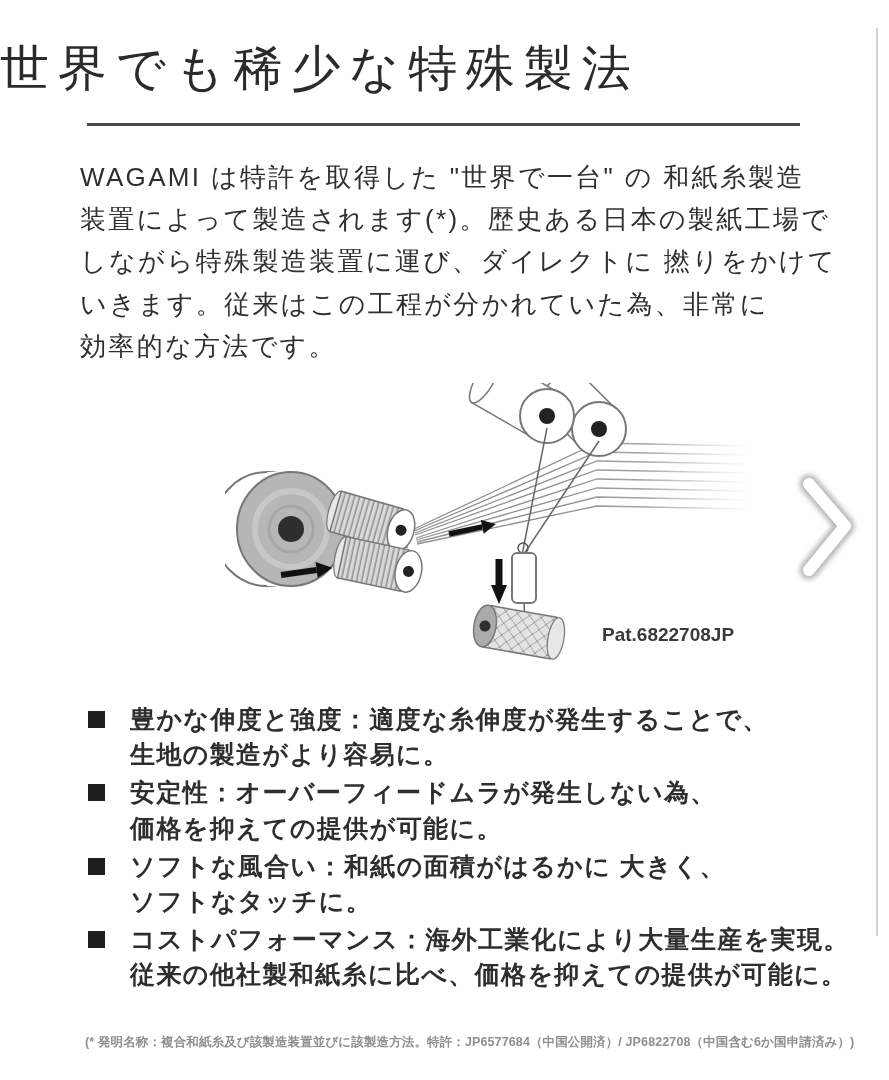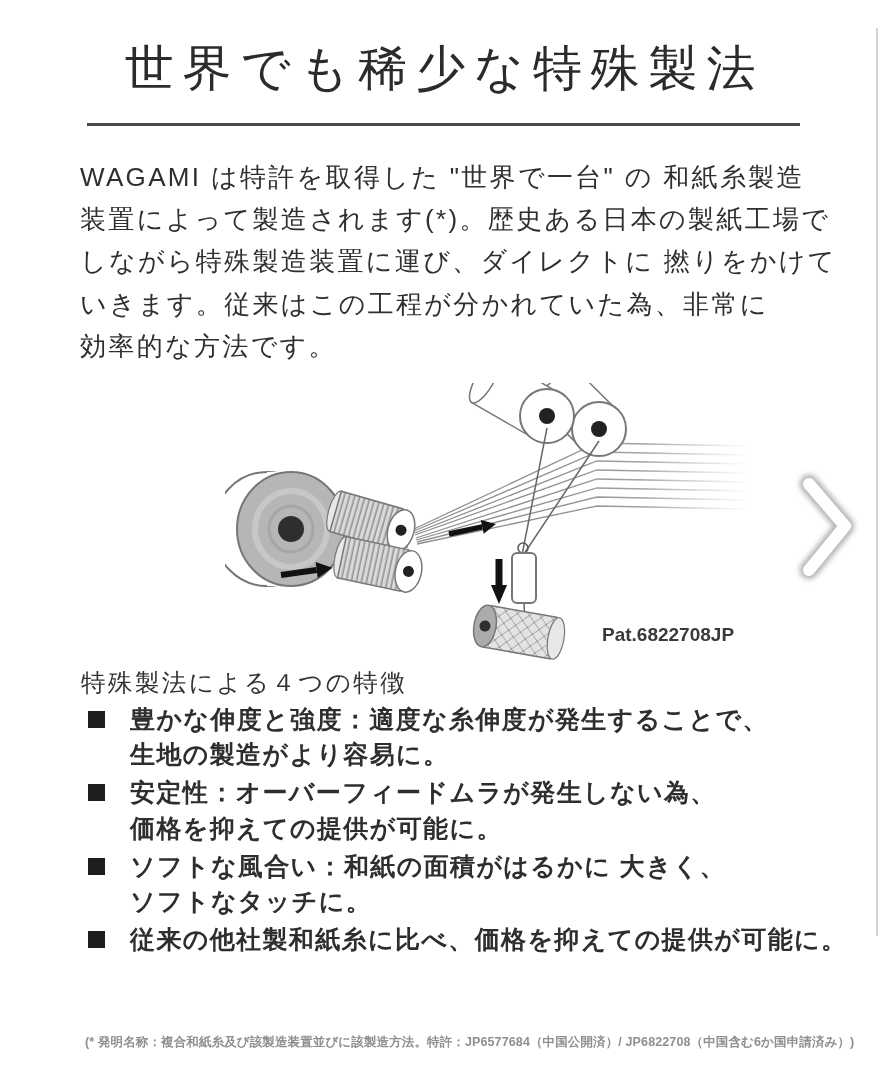--- a/index.html
+++ b/index.html
@@ -6,21 +6,21 @@
   .page{
     position:relative;
     width:889px;height:1080px;
     background:#ffffff;
     overflow:hidden;
     font-family:"Liberation Sans","DejaVu Sans",sans-serif;
     color:#2f2f2f;
   }
   .title{
     position:absolute;left:0;top:36px;width:889px;
-    text-align:center;
+    text-align:left;
     font-size:49px;font-weight:500;color:#2b2b2b;
     letter-spacing:0.18em;
   }
   .title-rule{
     position:absolute;left:87px;top:123px;width:713px;height:3px;
     background:#4a4a4a;
   }
   .intro{position:absolute;left:80px;top:156px;width:800px;}
   .intro-line{
     height:42.4px;display:flex;align-items:center;
@@ -169,21 +169,20 @@
     <g transform="translate(260,243) rotate(10)">
       <rect x="0" y="-21" width="72" height="42" rx="3" fill="url(#diam)" stroke="#777777" stroke-width="1.5"></rect>
       <ellipse cx="72" cy="0" rx="8" ry="21" fill="#e7e7e7" stroke="#777777" stroke-width="1.2"></ellipse>
       <ellipse cx="0" cy="0" rx="11" ry="21" fill="#ababab" stroke="#777777" stroke-width="1.5"></ellipse>
       <circle cx="0" cy="0" r="5.5" fill="#2e2e2e"></circle>
     </g>
 
     <text x="377" y="258" font-size="19" font-weight="600" fill="#3a3a3a" font-family="Liberation Sans, DejaVu Sans, sans-serif">Pat.6822708JP</text>
   </svg>
 
-  <div class="features-heading">特殊製法による４つの特徴</div>
 
   <div class="features">
     <div class="feature-item">
       <div class="bullet"></div>
       <div class="feature-lines">
         <div class="feature-line">豊かな伸度と強度：適度な糸伸度が発生することで、</div>
         <div class="feature-line">生地の製造がより容易に。</div>
       </div>
     </div>
     <div class="feature-item">
@@ -196,20 +195,21 @@
     <div class="feature-item">
       <div class="bullet"></div>
       <div class="feature-lines">
         <div class="feature-line">ソフトな風合い：和紙の面積がはるかに 大きく、</div>
         <div class="feature-line">ソフトなタッチに。</div>
       </div>
     </div>
     <div class="feature-item">
       <div class="bullet"></div>
       <div class="feature-lines">
+        <div class="feature-line">コストパフォーマンス：海外工業化により大量生産を実現。</div>
         <div class="feature-line">従来の他社製和紙糸に比べ、価格を抑えての提供が可能に。</div>
       </div>
     </div>
   </div>
 
   <div class="footnote">(* 発明名称：複合和紙糸及び該製造装置並びに該製造方法。特許：JP6577684（中国公開済）/ JP6822708（中国含む6か国申請済み）)</div>
 
   <div class="edge-line"></div>
 
   <button class="next-btn">

